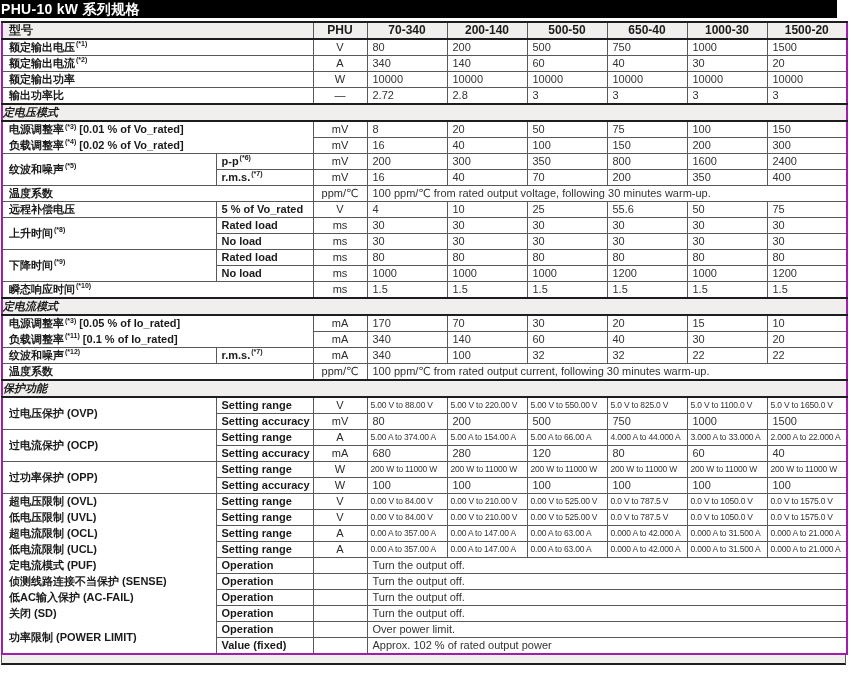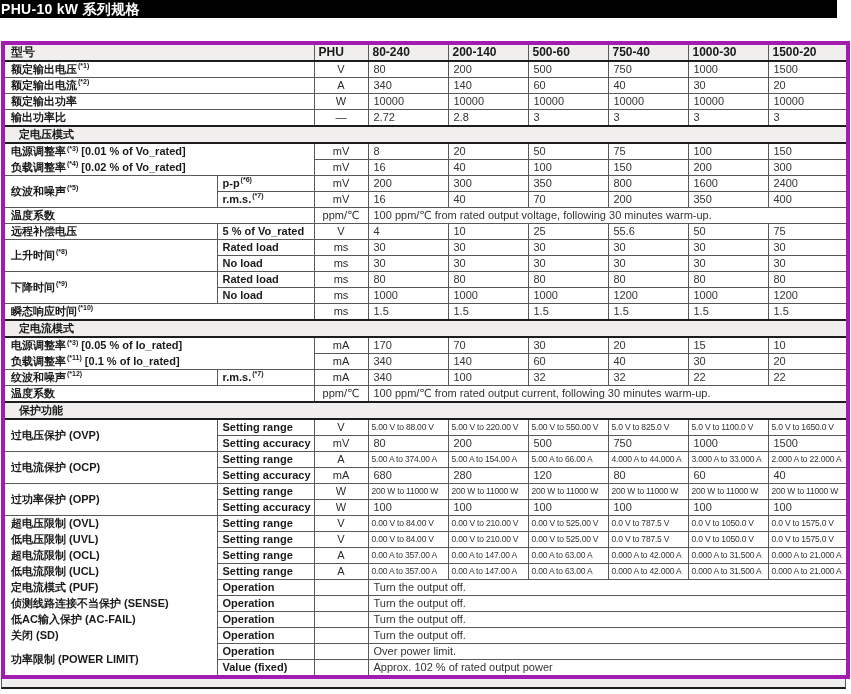--- a/index.html
+++ b/index.html
@@ -9,40 +9,41 @@
     -webkit-font-smoothing:antialiased;
   }
   .title-bar {
     width:836px; height:18px; line-height:19px;
     background:#000000; color:#ffffff;
     font-size:14px; font-weight:bold; letter-spacing:0.3px;
     padding-left:1px; margin:0;
   }
   table.spec {
     border-collapse:collapse; table-layout:fixed;
-    width:845px; margin:23px 0 0 1px;
-    border:4px solid #a21caf;
+    width:845px; margin:3px 0 0 1px;
+    border:2px solid #a21caf;
   }
   td {
     border:1px solid #58595b;
     font-size:11px; color:#2b2b2b;
     height:15px; line-height:15px;
     padding:0 4px; white-space:nowrap; overflow:hidden;
   }
   thead td {
     background:#f0efed; color:#1a1a1a;
     font-weight:bold; font-size:12px;
     border-top:2px solid #1d1d1f; border-bottom:2px solid #1d1d1f;
   }
   td.hl { text-align:left; padding-left:6px; }
-  td.hc { }
+  td.hc { text-align:center; }
   td.section {
     background:#f0efed; font-weight:bold; color:#1a1a1a;
     border-top:2px solid #1d1d1f; border-bottom:2px solid #1d1d1f;
-    padding-left:14px;
+    padding-left:0;
+    font-style:italic;
   }
   td.lbl { font-weight:bold; color:#1a1a1a; padding-left:6px; }
   td.sub { font-weight:bold; color:#1a1a1a; padding-left:5px; }
   td.nt  { border-top-style:hidden; }
   td.unit { text-align:center; padding:0 1px; }
   td.val, td.spanval { text-align:left; padding-left:5px; color:#333; }
   td.small { font-size:8.5px; letter-spacing:-0.2px; padding-left:3px; }
   sup.fn { font-size:7px; line-height:0; vertical-align:super; margin-left:1px; font-weight:bold; }
   .bottom-band {
     width:843px; height:8px; margin-left:1px;
@@ -64,24 +65,24 @@
       <col style="width:80px">
       <col style="width:80px">
     <col style="width:80px">
       <col style="width:80px">
       <col style="width:80px">
   </colgroup>
   <thead>
     <tr>
       <td class="hl" colspan="2">型号</td>
       <td class="hc">PHU</td>
-      <td class="hc">80-240</td>
+      <td class="hc">70-340</td>
       <td class="hc">200-140</td>
-      <td class="hc">500-60</td>
-      <td class="hc">750-40</td>
+      <td class="hc">500-50</td>
+      <td class="hc">650-40</td>
       <td class="hc">1000-30</td>
       <td class="hc">1500-20</td>
     </tr>
   </thead>
   <tbody>
       <tr>
         <td class="lbl" colspan="2"><span>额定输出电压</span><sup class="fn">(*1)</sup></td>
         <td class="unit">V</td>
         <td class="val">80</td>
         <td class="val">200</td>

